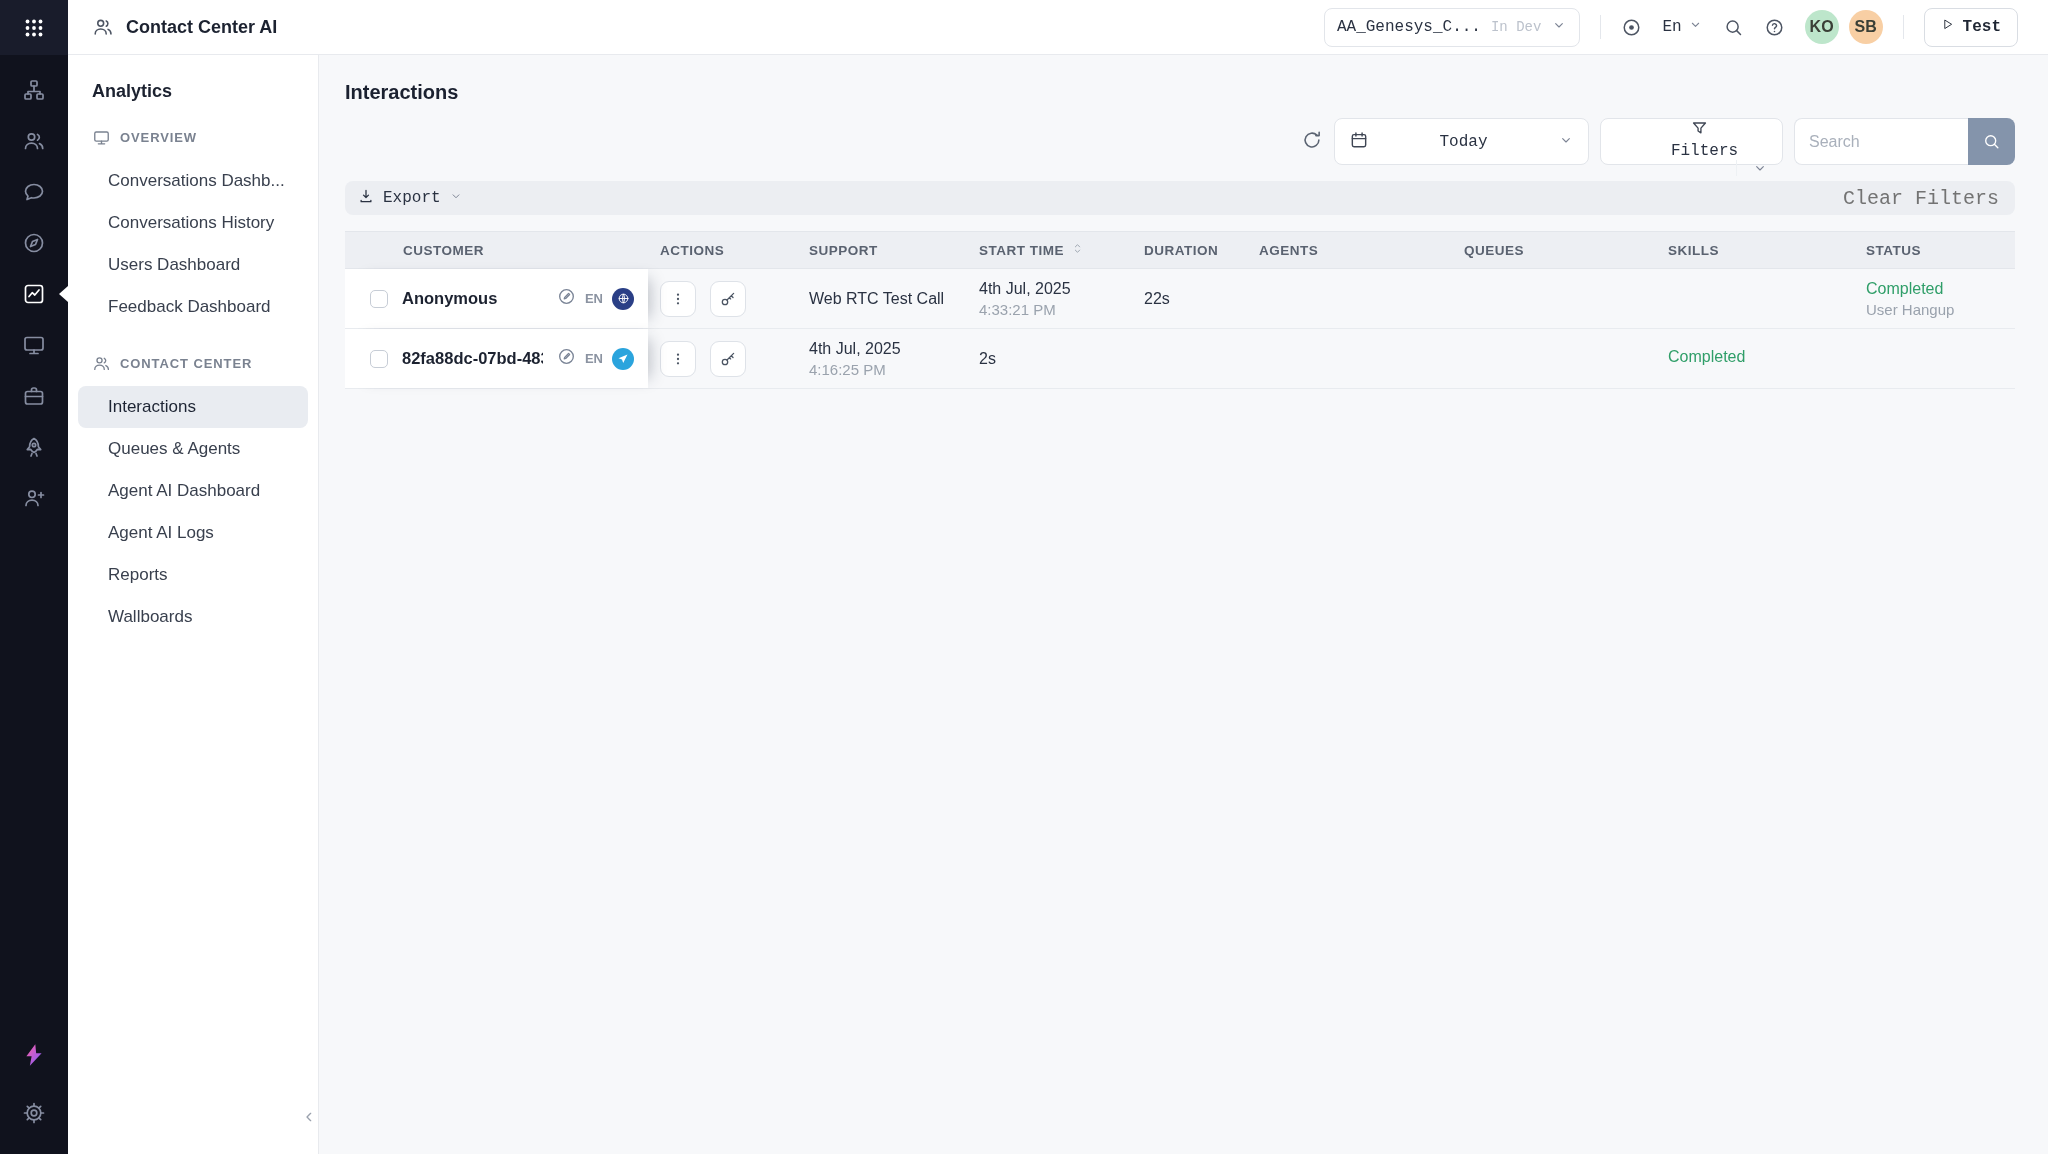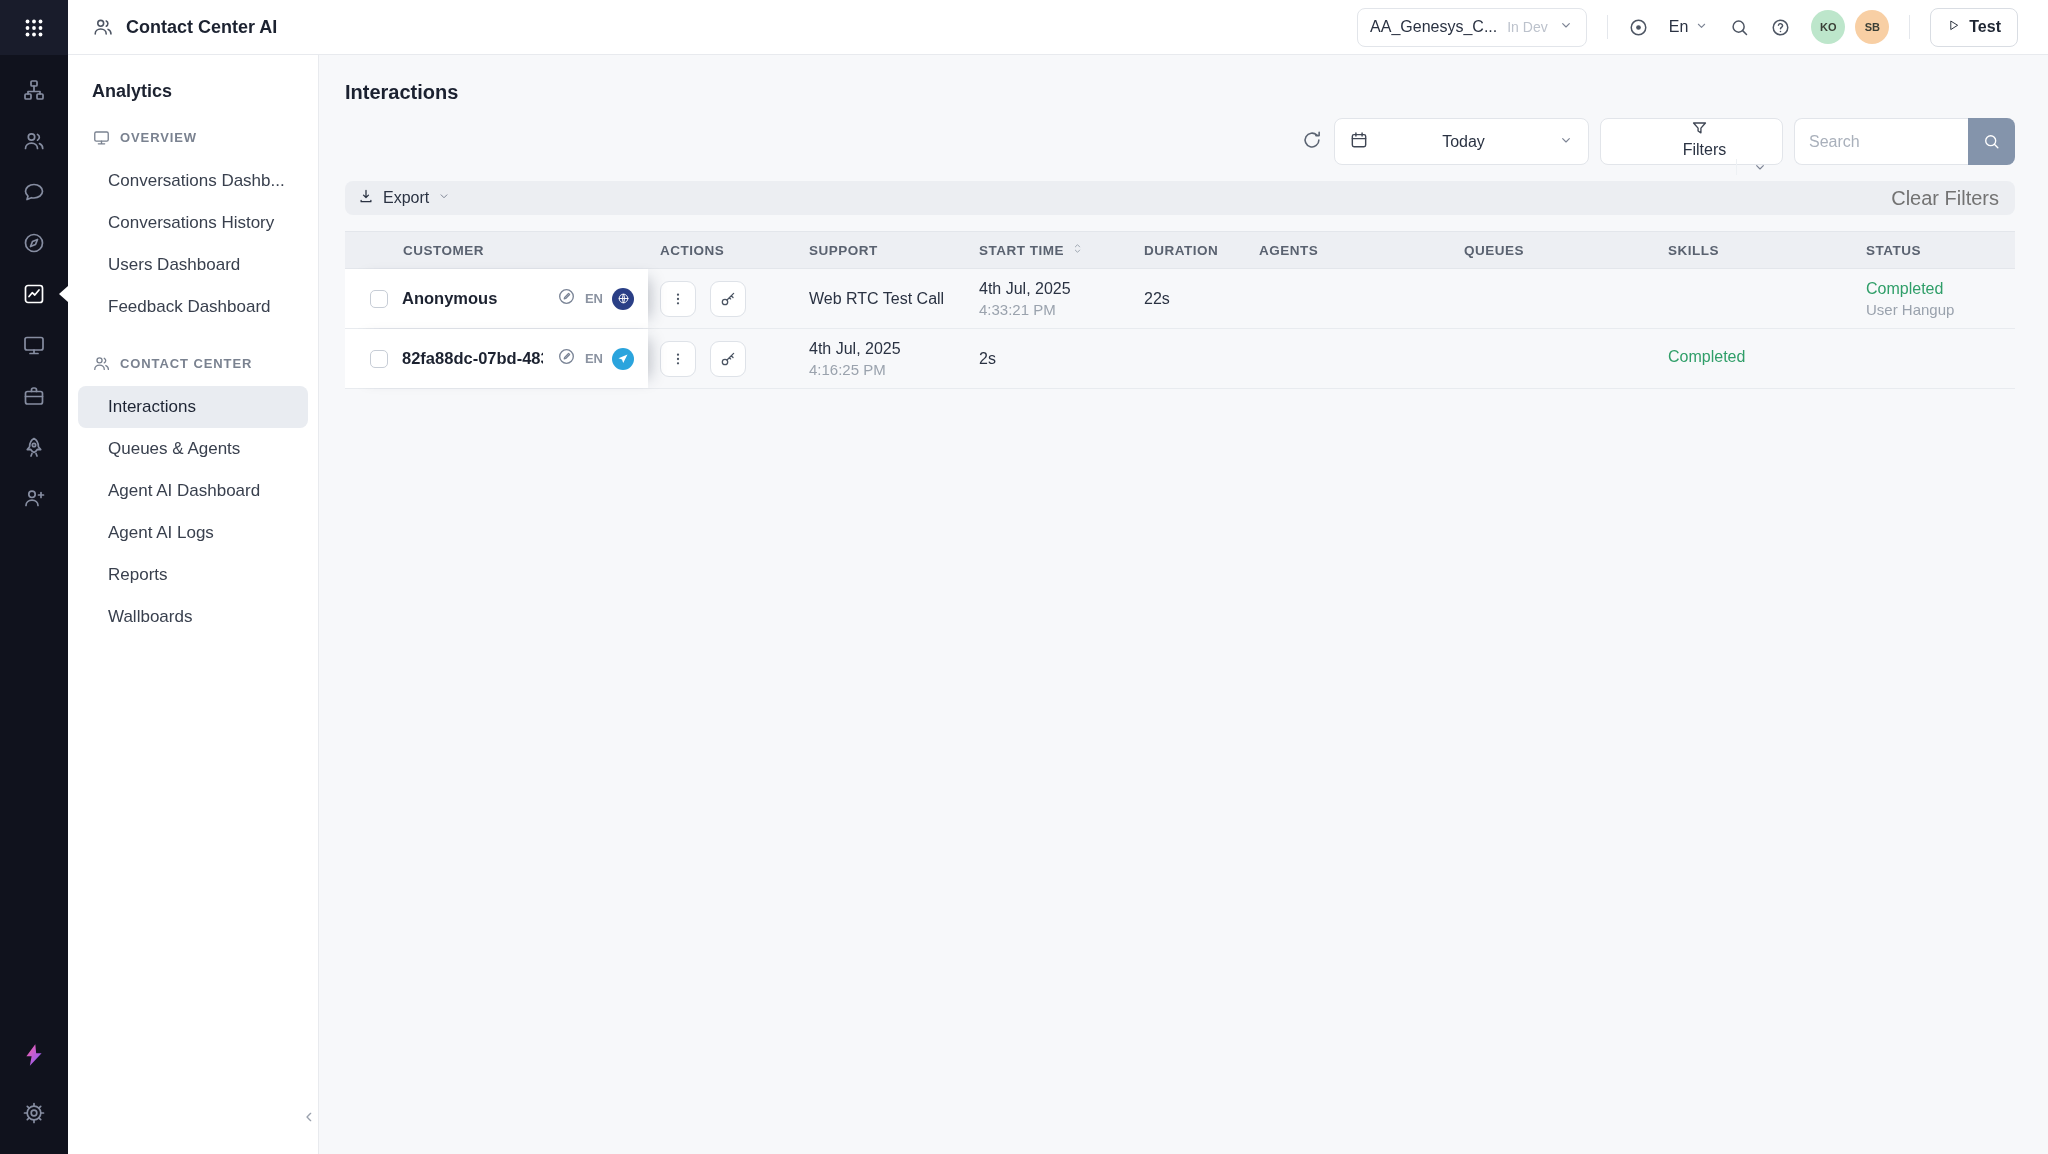--- a/index.html
+++ b/index.html
@@ -1,18 +1,18 @@
 <!DOCTYPE html>
 <html><head>
 <meta charset="utf-8">
 <style>
   * { box-sizing: border-box; margin: 0; padding: 0; }
   html,body { width:2048px; height:1154px; overflow:hidden; }
   body { font-family:"Liberation Sans","DejaVu Sans",sans-serif; background:#f7f8fa; color:#2a3242; }
-  button { font-family:Liberation Sans, sans-serif; cursor:pointer; }
+  button { font-family:Liberation Mono, monospace; cursor:pointer; }
 
   .app { display:grid; grid-template-columns:68px 251px 1fr; grid-template-rows:55px 1fr; width:2048px; height:1154px; }
 
   
   .rail { grid-row:1/3; grid-column:1; background:#10121d; display:flex; flex-direction:column; align-items:center; position:relative; z-index:10; }
   .rail-btn { width:68px; height:50px; display:flex; align-items:center; justify-content:center; background:none; border:none; color:#868da1; position:relative; }
   .rail-btn.launcher { height:55px; background:#191c2b; }
   .rail-top { display:flex; flex-direction:column; margin-top:10px; gap:1px; }
   .rail-spacer { flex:1; }
   .rail-bottom { display:flex; flex-direction:column; gap:8px; margin-bottom:16px; }
@@ -27,21 +27,21 @@
   .topbar svg { stroke:currentColor; fill:none; stroke-width:1.7; stroke-linecap:round; stroke-linejoin:round; }
   .topbar-left { display:flex; align-items:center; gap:12px; color:#2b3342; }
   .app-title { font-size:18px; font-weight:700; color:#1c2230; }
   .topbar-right { margin-left:auto; display:flex; align-items:center; gap:20px; }
   .bot-select { height:39px; border:1px solid #e2e5ea; border-radius:8px; background:#fff; display:flex; align-items:center; gap:10px; padding:0 12px; font-size:16px; color:#2a3242; }
   .badge-indev { color:#bcc2cc; font-size:14px; }
   .vdiv { width:1px; height:24px; background:#e4e7ec; }
   .icon-btn { background:none; border:none; color:#4d5563; display:flex; align-items:center; justify-content:center; }
   .lang-btn { background:none; border:none; display:flex; align-items:center; gap:6px; font-size:16px; color:#2a3242; }
   .avatars { display:flex; align-items:center; gap:10px; }
-  .avatar { width:34px; height:34px; border-radius:50%; display:flex; align-items:center; justify-content:center; font-size:11px; font-weight:700; color:#3a3f36; }
+  .avatar { width:34px; height:34px; border-radius:50%; display:flex; align-items:center; justify-content:center; font-size:16px; font-weight:700; color:#3a3f36; }
   .test-btn { height:39px; border:1px solid #d9dde3; border-radius:8px; background:#fff; display:flex; align-items:center; gap:9px; padding:0 16px; font-size:16px; font-weight:700; color:#1f2633; }
   .chev { color:#7c8494; }
 
   
   .sidebar { grid-row:2; grid-column:2; background:#ffffff; border-right:1px solid #e8eaee; position:relative; z-index:5; padding:26px 10px 0 10px; }
   .side-title { font-size:18px; font-weight:700; color:#1c2230; margin:0 0 22px 14px; }
   .side-section-label { display:flex; align-items:center; gap:9px; color:#7a8290; font-size:13px; font-weight:700; letter-spacing:.9px; margin:0 0 10px 14px; height:26px; }
   .side-section-label svg { stroke:currentColor; fill:none; stroke-width:1.7; stroke-linecap:round; stroke-linejoin:round; }
   .side-item { height:42px; display:flex; align-items:center; padding-left:30px; font-size:17px; color:#39404e; border-radius:8px; cursor:pointer; }
   .side-item.active { background:#e9ecf1; color:#1d2433; font-weight:500; }

